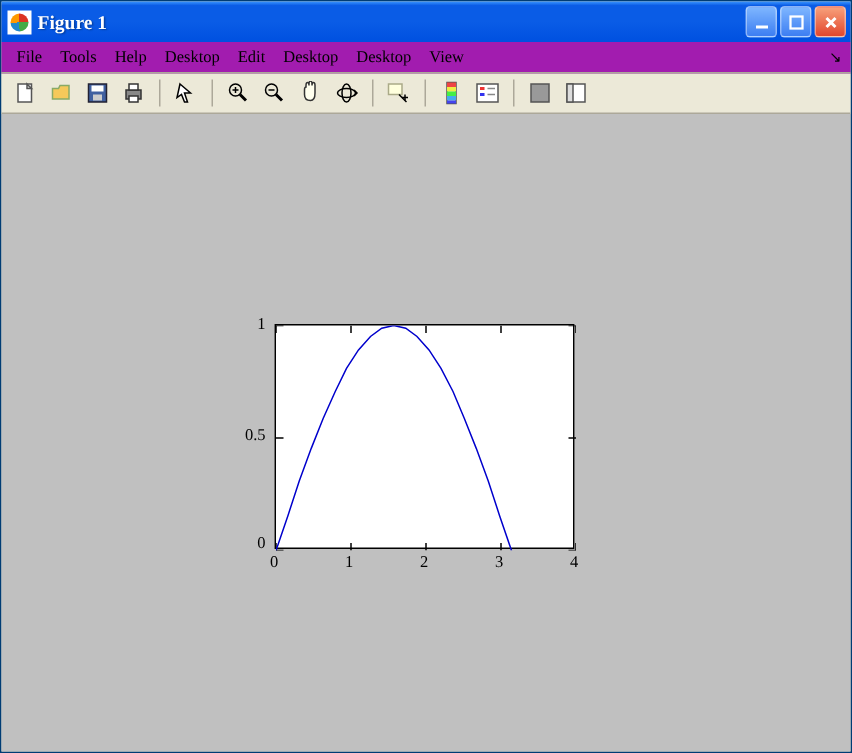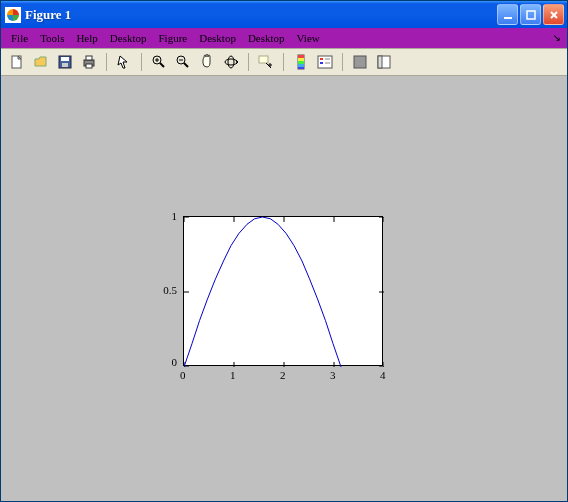--- a/index.html
+++ b/index.html
@@ -164,21 +164,21 @@
           </svg>
       </div>
     </div>
   </div>
 
   <div class="menubar">
     <div class="menu-item"><span class="u">File</span></div>
     <div class="menu-item"><span class="u">Tools</span></div>
     <div class="menu-item"><span class="u">Help</span></div>
     <div class="menu-item"><span class="u">Desktop</span></div>
-    <div class="menu-item"><span class="u">Figure</span></div>
+    <div class="menu-item"><span class="u">Edit</span></div>
     <div class="menu-item"><span class="u">Desktop</span></div>
     <div class="menu-item"><span class="u">Desktop</span></div>
     <div class="menu-item"><span class="u">View</span></div>
     <span class="menubar-tail">↘</span>
   </div>
 
   <div class="toolbar">
     <div class="tbtn">
       <svg width="16" height="16">
           <rect x="3" y="2" width="9" height="12" fill="#fff" stroke="#555"></rect>

